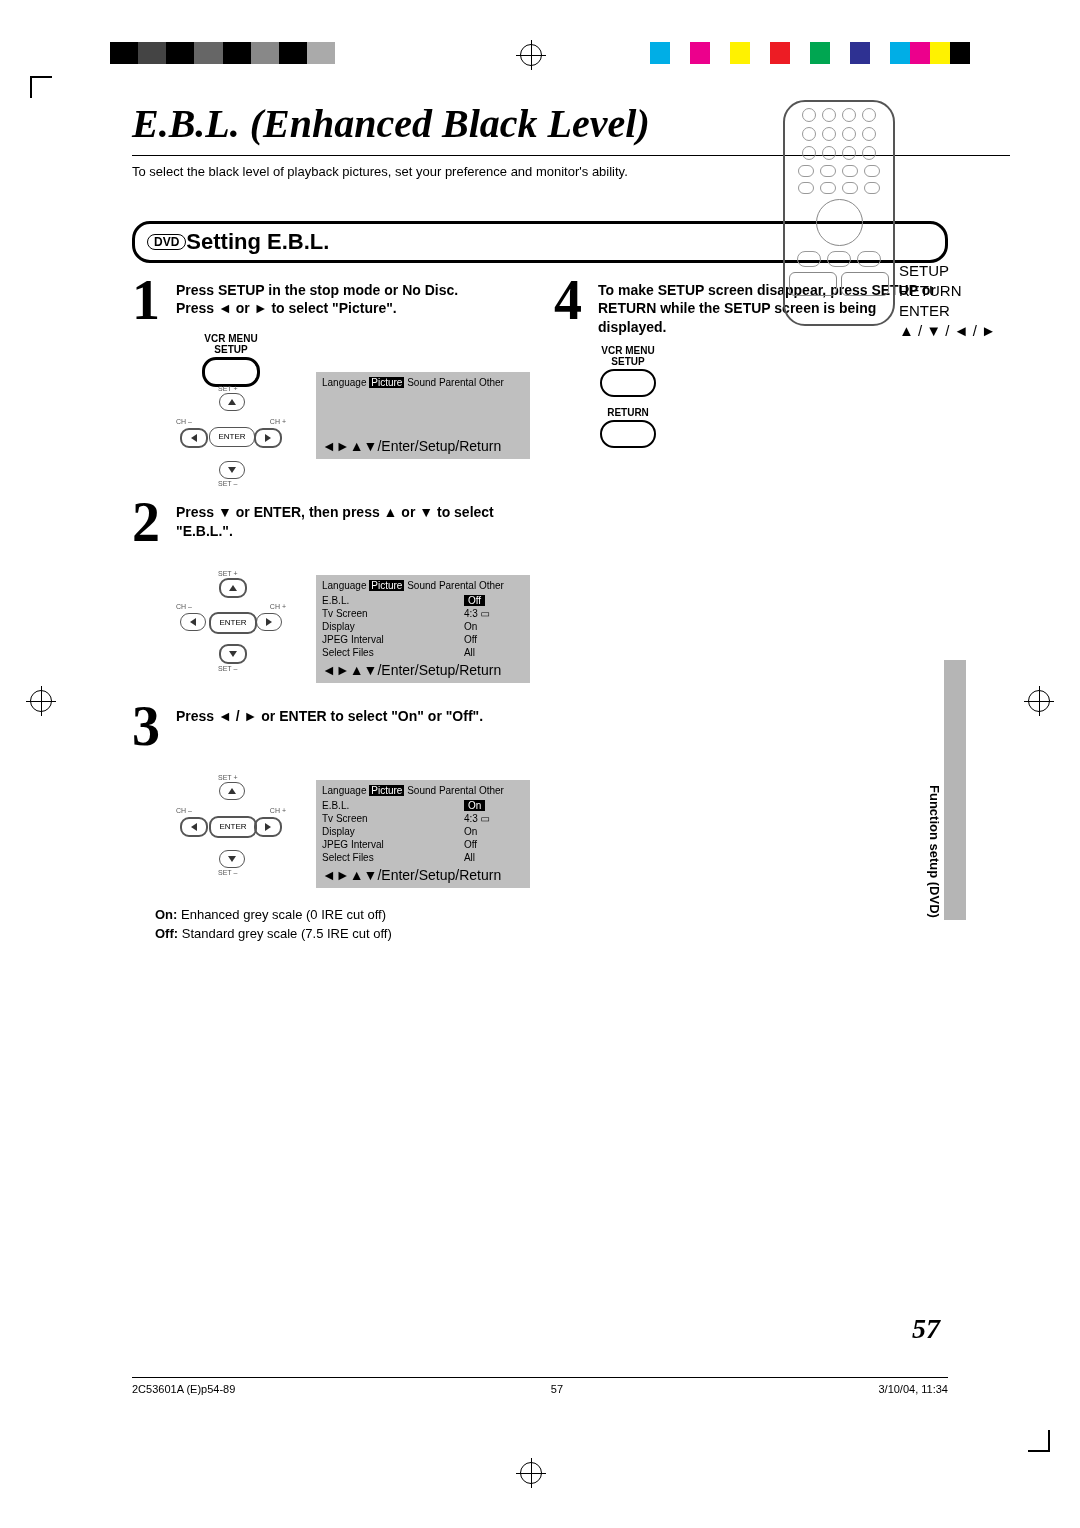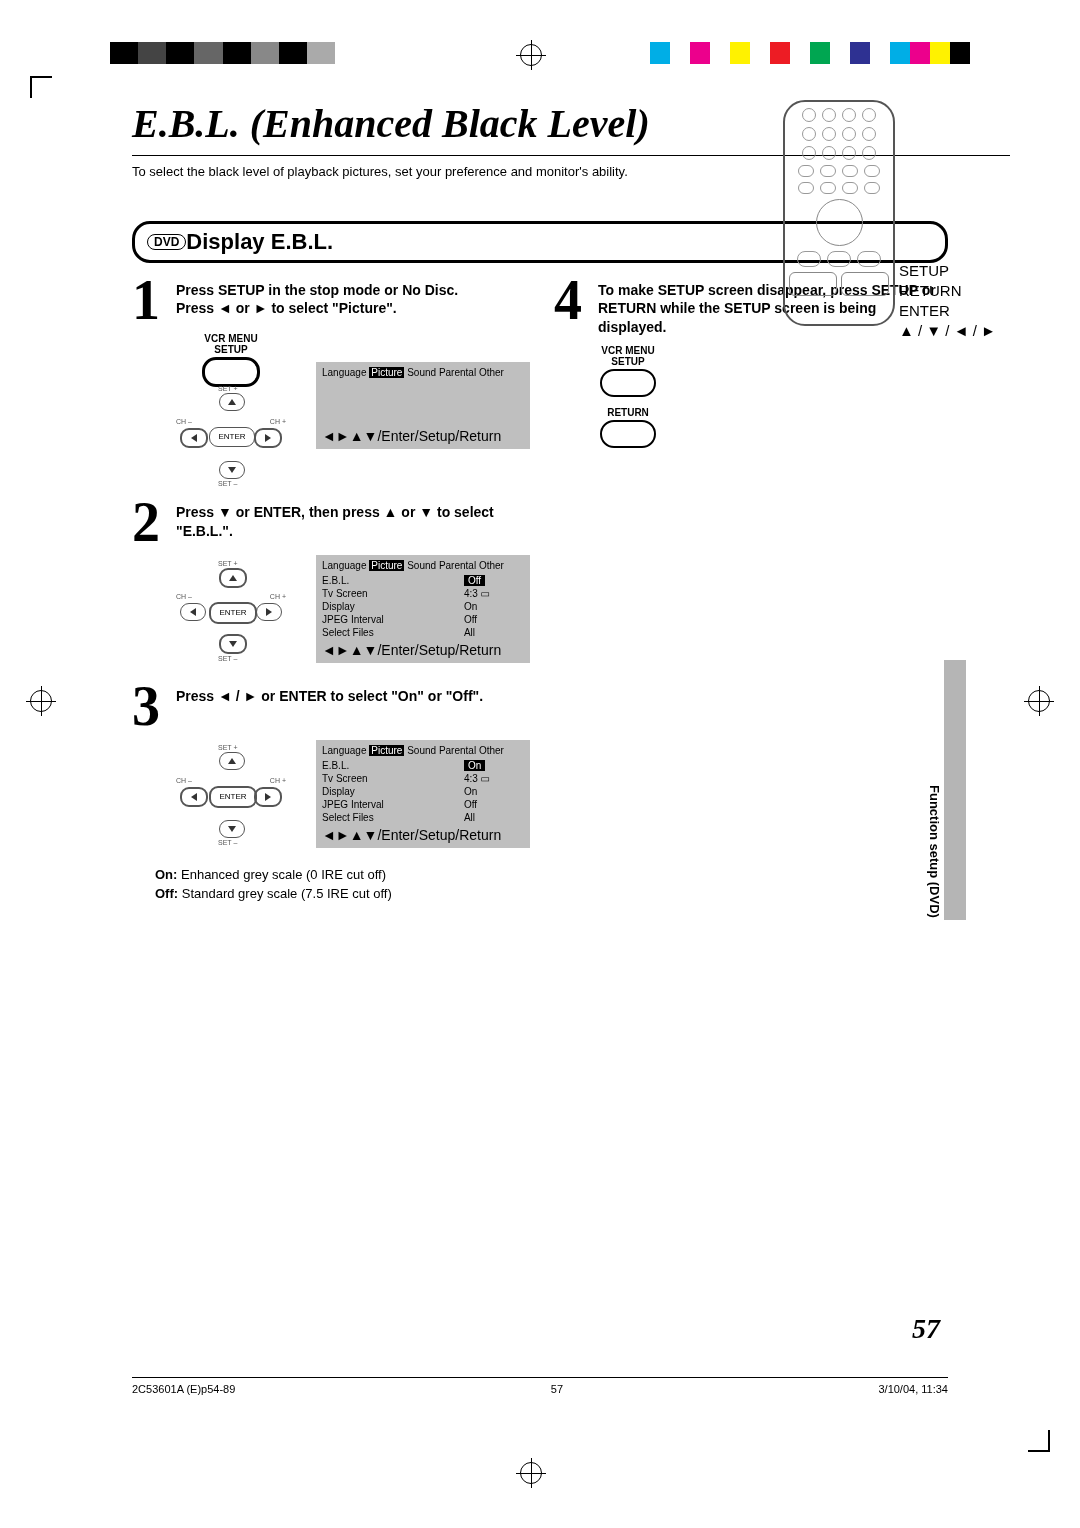--- a/index.html
+++ b/index.html
@@ -120,21 +120,21 @@
   .dpad .r{top:35px;right:4px}
   .dpad .u:before,.dpad .d:before,.dpad .l:before,.dpad .r:before{content:"";width:0;height:0}
   .dpad .u:before{border-left:4px solid transparent;border-right:4px solid transparent;border-bottom:6px solid #333}
   .dpad .d:before{border-left:4px solid transparent;border-right:4px solid transparent;border-top:6px solid #333}
   .dpad .l:before{border-top:4px solid transparent;border-bottom:4px solid transparent;border-right:6px solid #333}
   .dpad .r:before{border-top:4px solid transparent;border-bottom:4px solid transparent;border-left:6px solid #333}
   .dpad .enter{position:absolute;top:34px;left:33px;width:44px;height:18px;border:1px solid #555;border-radius:9px;font-size:8px;text-align:center;line-height:17px}
   .dpad .tag{position:absolute;font-size:7px;color:#555}
 
   .osd{
-    width:202px;background:#bfbfbf;padding:5px 6px;font-size:11px;
+    width:202px;background:#bfbfbf;padding:5px 6px;font-size:11px;margin-top:20px;
   }
   .osd-tabs{font-size:10px;margin-bottom:50px}
   .osd-tabs .sel{background:#000;color:#fff;padding:0 2px}
   .osd-table{width:100%;font-size:10px;border-collapse:collapse}
   .osd-table td{padding:1px 0}
   .osd-table .val{background:#000;color:#fff;padding:0 4px;display:inline-block}
   .osd-foot{font-size:14px;margin-top:3px}
   .arrow-sym{font-family:Arial}
 
   .explain{margin-left:23px;font-size:13px;line-height:1.45}
@@ -254,21 +254,21 @@
 
   <div class="title-block">
     <div class="title-line">
       <h1 class="title">E.B.L. (Enhanced Black Level)</h1>
     </div>
     <div class="subtitle">To select the black level of playback pictures, set your preference and monitor's ability.</div>
   </div>
 
   <div class="section-header">
     <span class="dvd-pill">DVD</span>
-    <span>Display E.B.L.</span>
+    <span>Setting E.B.L.</span>
   </div>
 
   <div class="columns">
 
     <div class="col">
 
       <div class="step">
         <div class="step-num">1</div>
         <div class="step-text">
           <div>Press SETUP in the stop mode or No Disc.</div>

